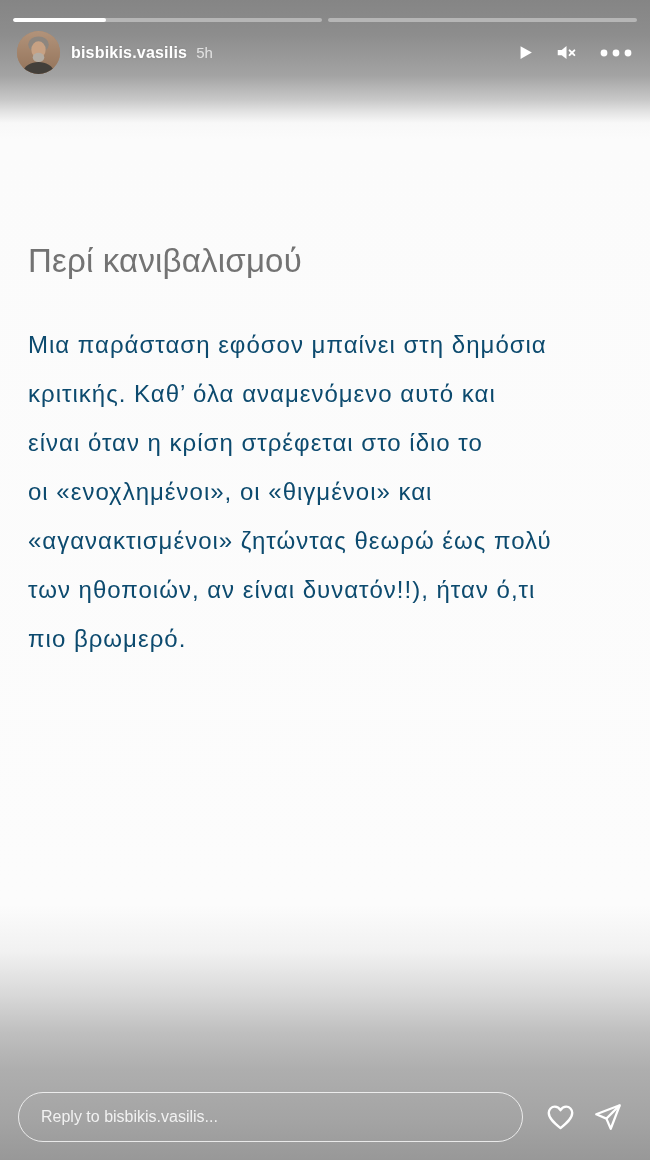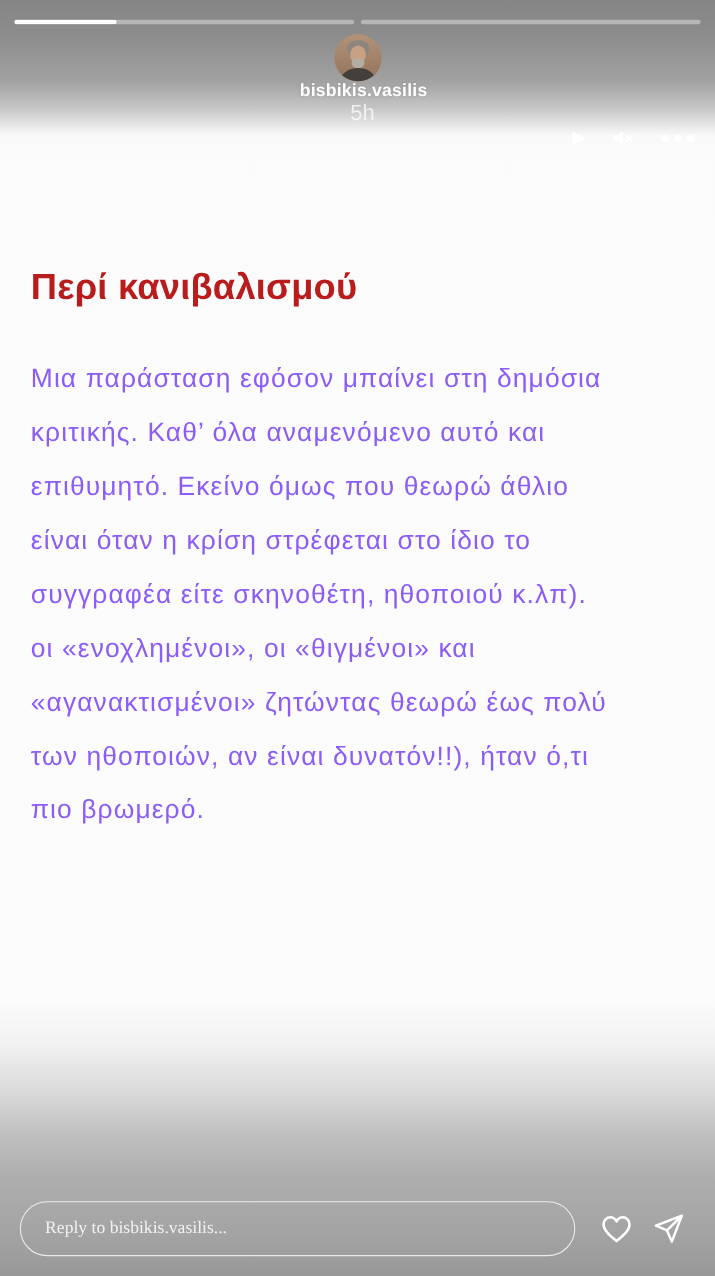--- a/index.html
+++ b/index.html
@@ -30,57 +30,57 @@
     display:flex; gap:6px;
   }
   .progress-seg {
     flex:1; height:3.5px; border-radius:2px;
     background:rgba(255,255,255,.38); overflow:hidden;
   }
   .progress-fill { height:100%; width:0; background:#ffffff; border-radius:2px; }
 
   .header-row {
     position:absolute; top:31px; left:17px; right:17px;
-    display:flex; align-items:center;flex-direction:column;
+    display:flex; align-items:center;
   }
   .avatar {
     width:43px; height:43px; border-radius:50%; overflow:hidden;
     flex:0 0 43px; background:#a4846a;
   }
   .avatar svg { display:block; width:100%; height:100%; }
   .username {
     margin-left:11px; color:#ffffff; font-size:16px; font-weight:700;
     letter-spacing:.2px; text-shadow:0 0 3px rgba(0,0,0,.12);
   }
-  .time { margin-left:9px; color:rgba(255,255,255,.72); font-size:20px; }
+  .time { margin-left:9px; color:rgba(255,255,255,.72); font-size:15px; }
   .header-icons { margin-left:auto; display:flex; align-items:center; gap:21px; }
   .hicon { display:flex; align-items:center; justify-content:center; cursor:pointer; }
 
   
   .story-title {
     position:absolute; left:28px; top:242px;
-    font-size:33px; font-weight:700; color:#b91c1c; letter-spacing:.2px;
+    font-size:33px; font-weight:400; color:#737373; letter-spacing:.2px;
     white-space:nowrap;
   }
   .story-body {
     position:absolute; left:28px; top:320px; right:10px;
-    font-size:24px; color:#8b5cf6; line-height:49px; letter-spacing:1px;
+    font-size:24px; color:#0c4a6e; line-height:49px; letter-spacing:1px;
     white-space:nowrap;
   }
 
   
   .reply-pill {
     position:absolute; left:18px; top:1092px; width:505px; height:50px;
     border:1.5px solid rgba(255,255,255,.78); border-radius:26px;
     background:transparent; display:flex; align-items:center;
   }
   .reply-input {
     width:100%; height:100%; background:transparent; border:none; outline:none;
     padding:0 22px; font-size:16px; color:#ffffff;
-    font-family:Liberation Serif, serif;
+    font-family:Liberation Sans, sans-serif;
   }
   .reply-input::placeholder { color:rgba(255,255,255,.85); opacity:1; }
   .footer-icon {
     position:absolute; top:1101px; width:32px; height:32px;
     display:flex; align-items:center; justify-content:center; cursor:pointer;
   }
   .footer-icon.like { left:544px; }
   .footer-icon.share { left:592px; }
 </style>
 </head>
@@ -135,23 +135,21 @@
       </svg>
     </span>
   </div>
 </div>
 
 <div class="story-title">Περί κανιβαλισμού</div>
 
 <div class="story-body">
   <div>Μια παράσταση εφόσον μπαίνει στη δημόσια</div>
   <div>κριτικής. Καθ’ όλα αναμενόμενο αυτό και</div>
-  <div>επιθυμητό. Εκείνο όμως που θεωρώ άθλιο</div>
   <div>είναι όταν η κρίση στρέφεται στο ίδιο το</div>
-  <div>συγγραφέα είτε σκηνοθέτη, ηθοποιού κ.λπ).</div>
   <div>οι «ενοχλημένοι», οι «θιγμένοι» και</div>
   <div>«αγανακτισμένοι» ζητώντας θεωρώ έως πολύ</div>
   <div>των ηθοποιών, αν είναι δυνατόν!!), ήταν ό,τι</div>
   <div>πιο βρωμερό.</div>
 </div>
 
 <div class="reply-pill">
   <input class="reply-input" type="text" placeholder="Reply to bisbikis.vasilis..." style="">
 </div>
 

